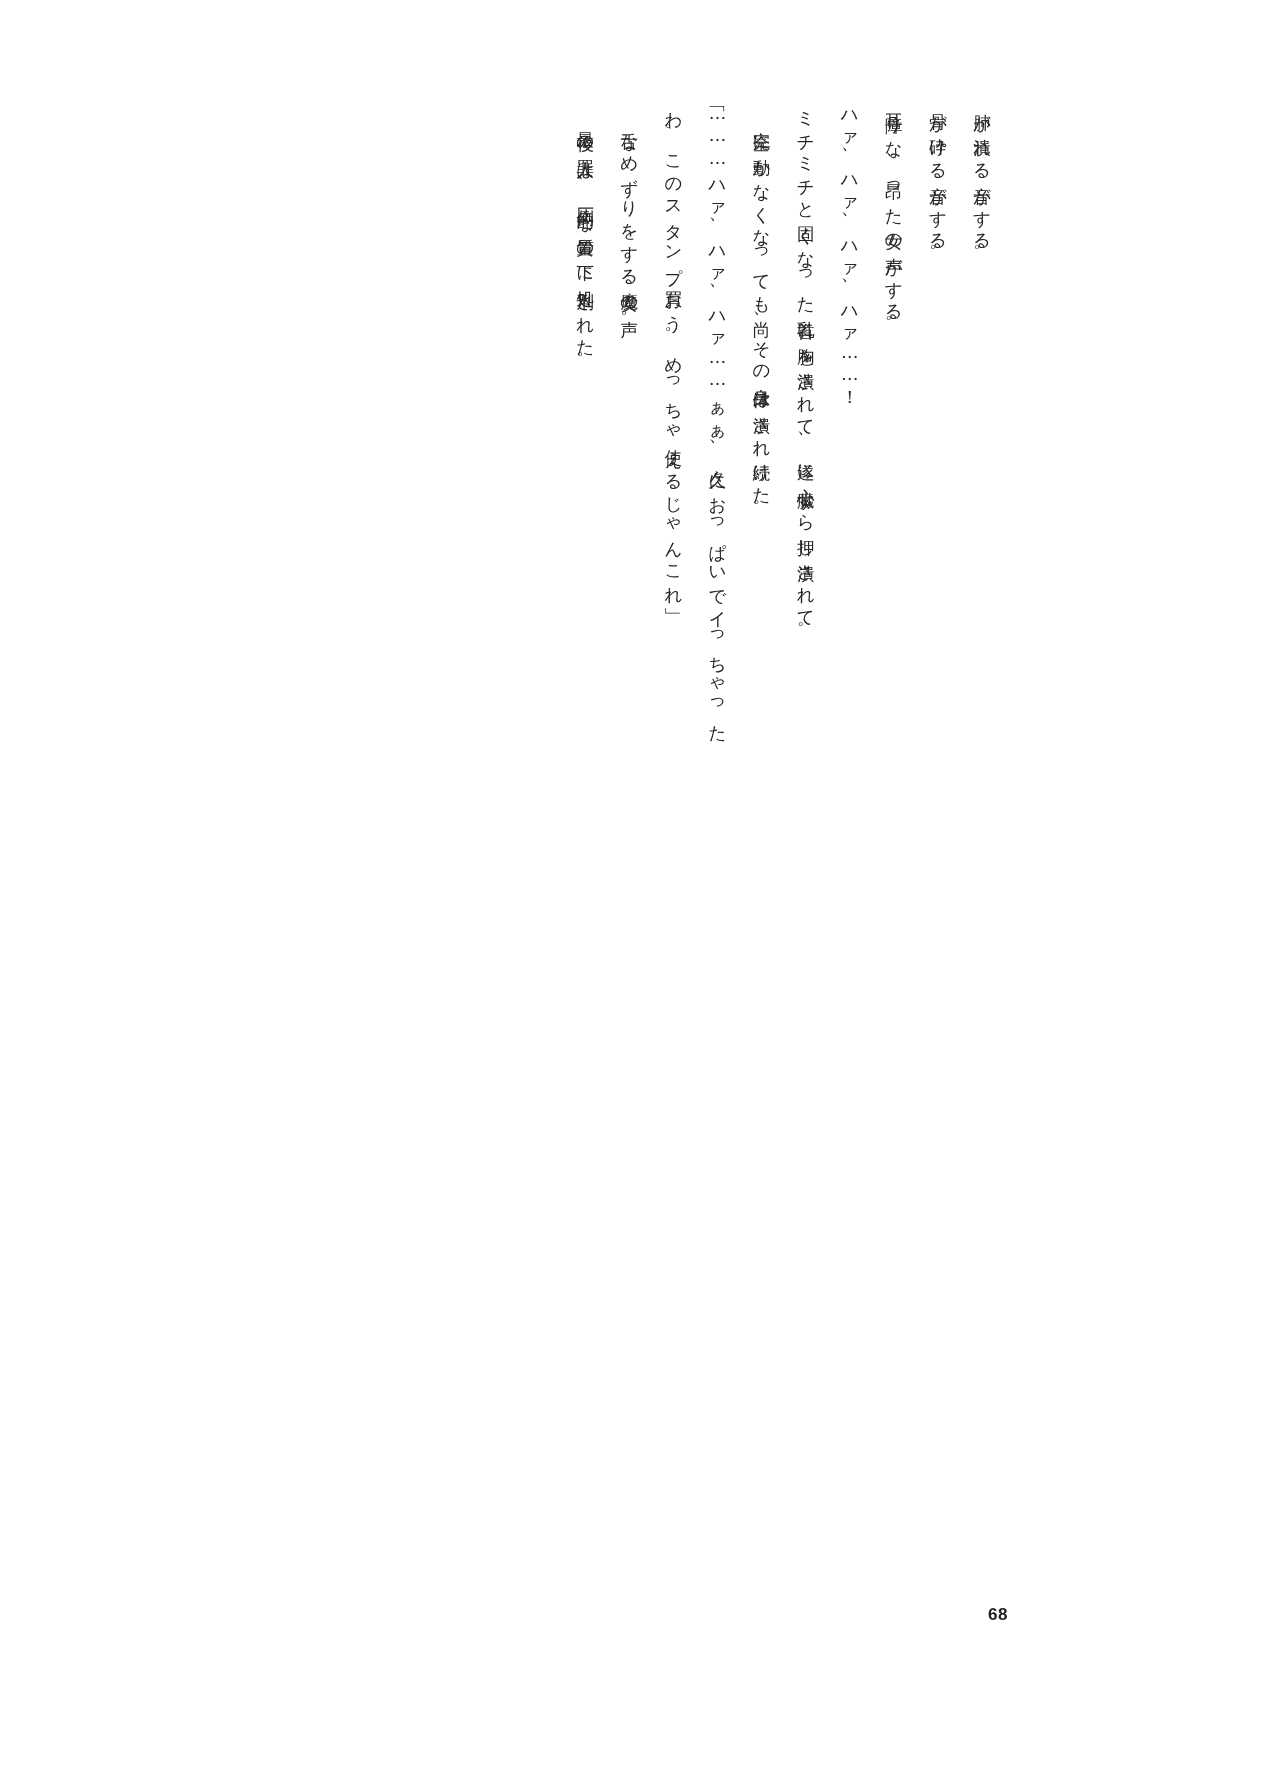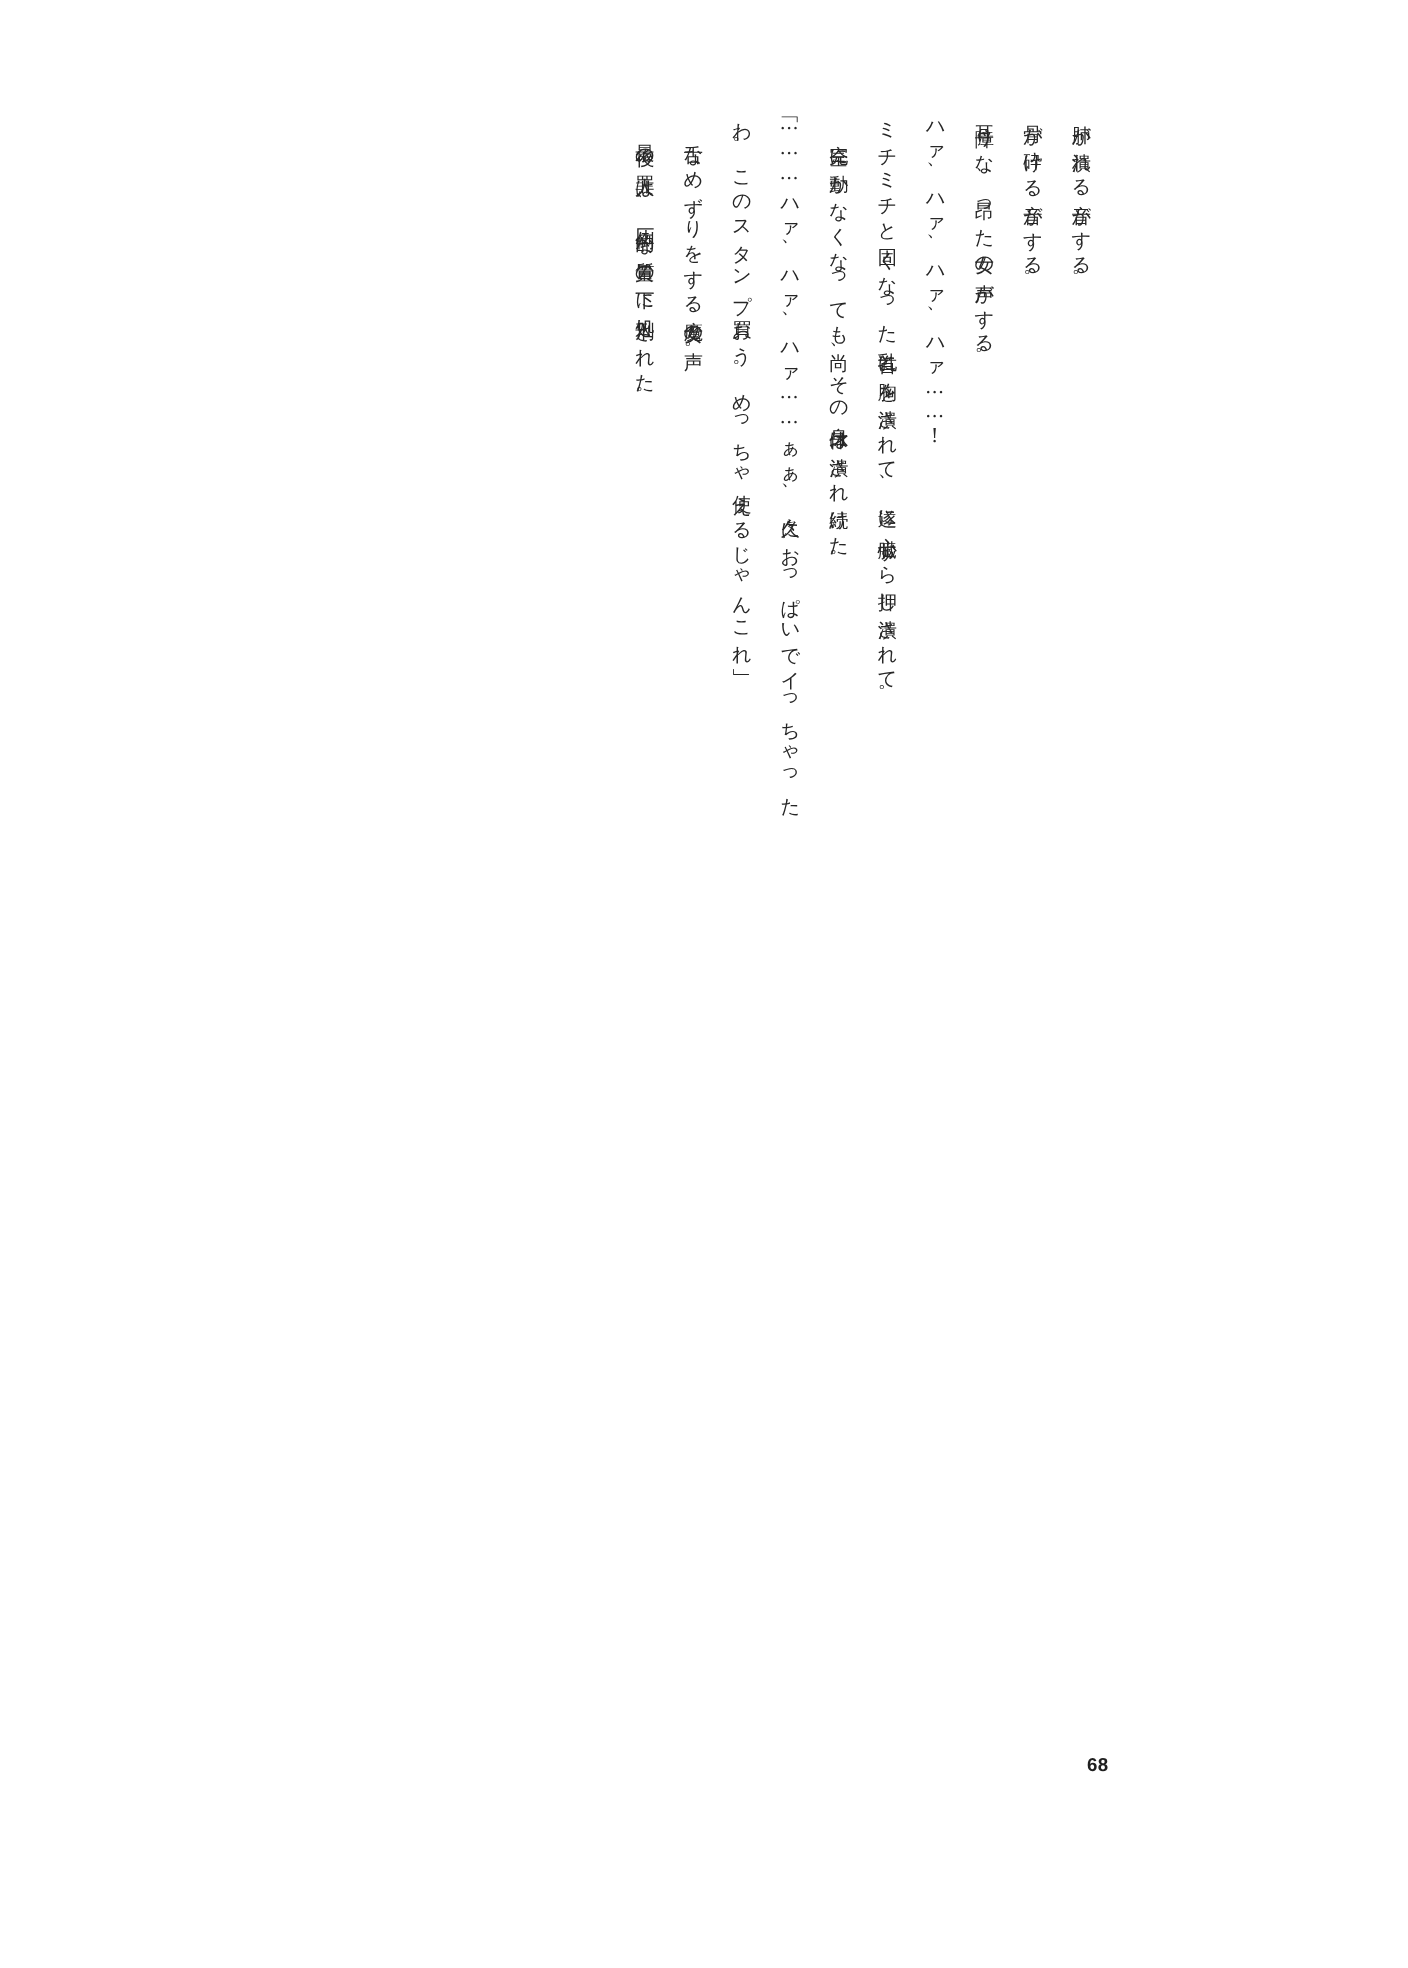--- a/index.html
+++ b/index.html
@@ -46,21 +46,21 @@
   .vtext p.indent {
     text-indent: 1em;
   }
   .vtext p.blank {
     height: 1px;
   }
 
   .page-number {
     position: absolute;
     right: 272px;
-    bottom: 174px;
+    bottom: 164px;
     font-family: "Liberation Sans", sans-serif;
     font-size: 17px;
     font-weight: bold;
     color: #1f1f1f;
     letter-spacing: 0.5px;
   }
 </style>
 </head>
 <body>
 

